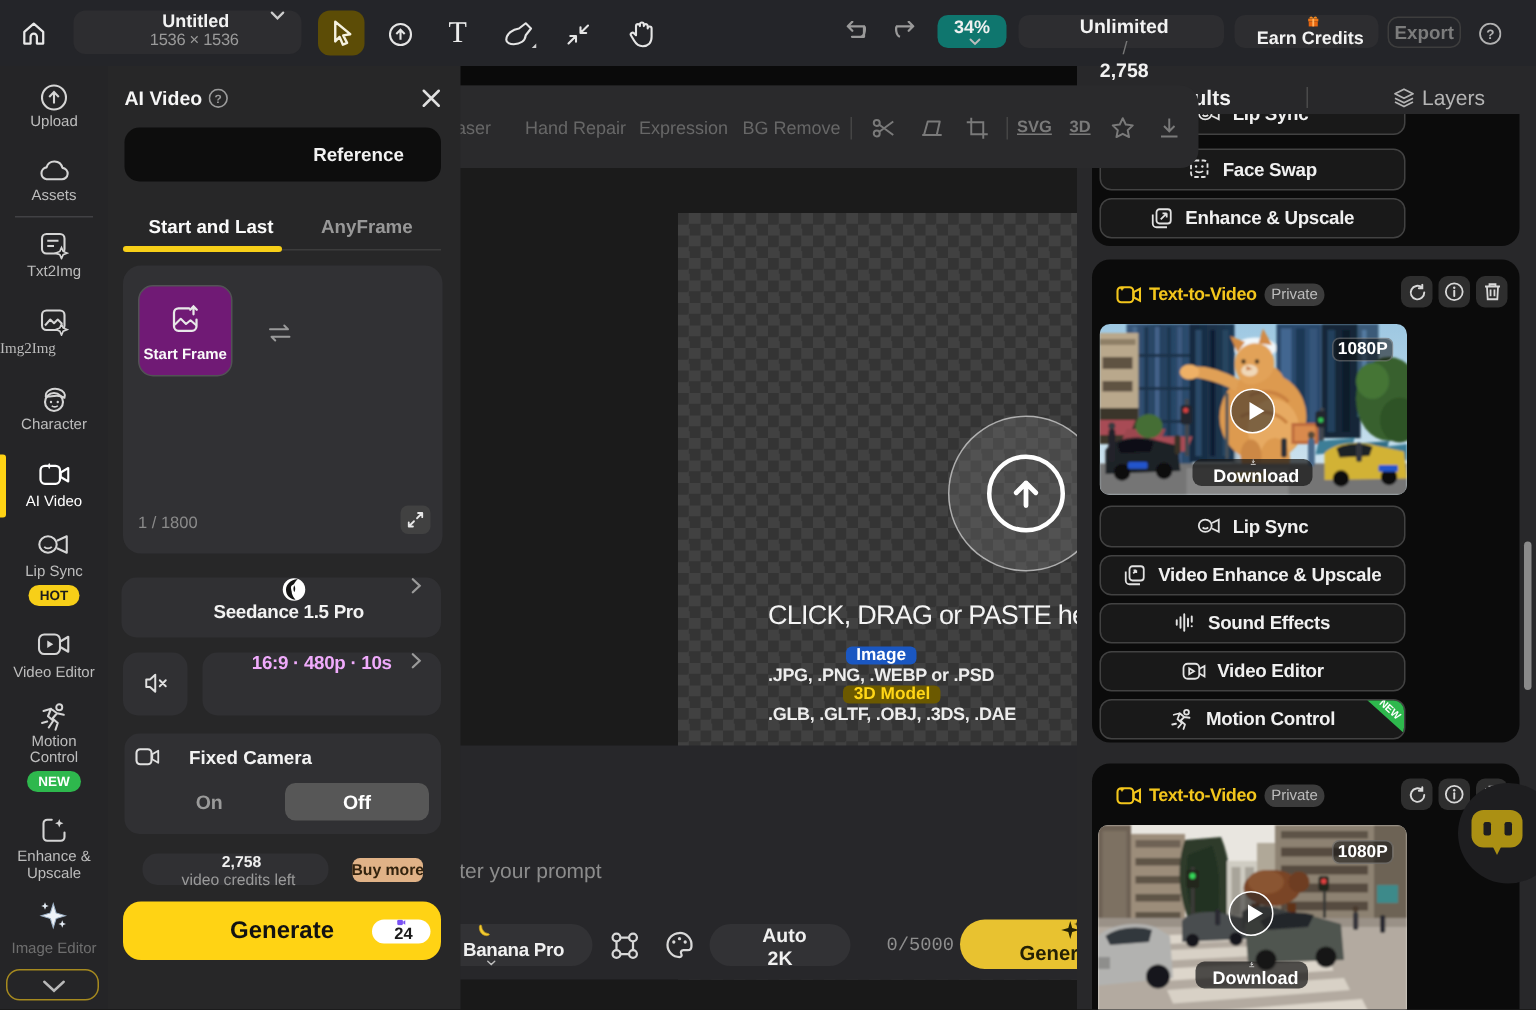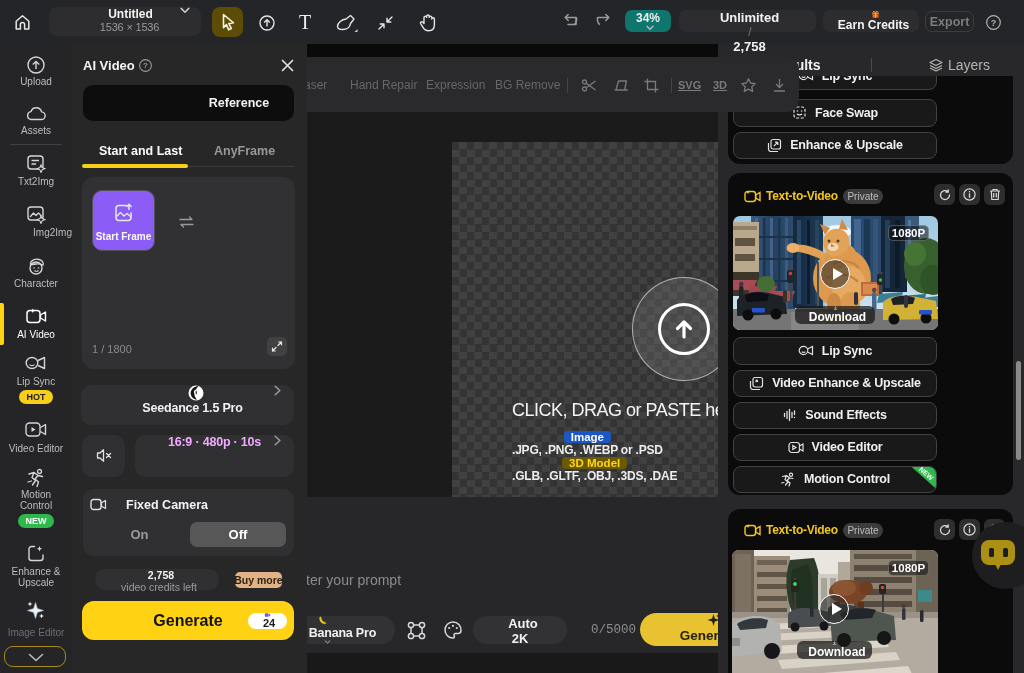--- a/index.html
+++ b/index.html
@@ -514,21 +514,21 @@
   <svg class="abs" style="left:209px;top:15px;" width="13" height="13" viewBox="0 0 13 13">
         <path d="M1.5 1.5 L11.5 11.5 M11.5 1.5 L1.5 11.5" stroke="#e0e0e0" stroke-width="1.7" stroke-linecap="round"></path>
       </svg>
   <div class="abs" style="left:11px;top:41px;width:211px;height:36px;background:#0d0d0d;border-radius:10px;"></div>
   <div class="abs row" style="left:115px;top:44px;width:104px;height:30px;justify-content:center;font-weight:bold;font-size:12.5px;color:#f2f2f2;">Reference</div>
   <div class="abs" style="left:27px;top:100px;font-weight:bold;font-size:12.5px;color:#fafafa;">Start and Last</div>
   <div class="abs" style="left:142px;top:100px;font-weight:bold;font-size:12.5px;color:#989898;">AnyFrame</div>
   <div class="abs" style="left:10px;top:122px;width:212px;height:1px;background:#3c3c3c;"></div>
   <div class="abs" style="left:10px;top:120px;width:106px;height:3.5px;background:#f7cf18;border-radius:2px;"></div>
   <div class="abs" style="left:10px;top:133px;width:213px;height:192px;background:#313134;border-radius:12px;">
-    <div class="abs" style="left:10px;top:13px;width:63px;height:61px;background:#8b5cf6;border:1px solid #525255;border-radius:10px;">
+    <div class="abs" style="left:10px;top:13px;width:63px;height:61px;background:#701a75;border:1px solid #525255;border-radius:10px;">
       <svg class="abs" style="left:21px;top:12px;" width="20" height="20" viewBox="0 0 20 20">
             <path d="M12 2.5 L5 2.5 A3 3 0 0 0 2 5.5 L2 14.5 A3 3 0 0 0 5 17.5 L14 17.5 A3 3 0 0 0 17 14.5 L17 10" stroke="#e8e8e8" stroke-width="1.5" fill="none" stroke-linecap="round"></path>
             <path d="M2.5 13.5 L6.5 9.5 L10 13 L13 10.5 L17 14" stroke="#e8e8e8" stroke-width="1.4" fill="none" stroke-linejoin="round"></path>
             <path d="M15 6.5 L15 1.5 M12.8 3.5 L15 1.3 L17.2 3.5" stroke="#e8e8e8" stroke-width="1.5" fill="none" stroke-linecap="round"></path>
           </svg>
       <div class="abs" style="left:0;top:40px;width:61px;text-align:center;font-weight:bold;font-size:10px;color:#fafafa;">Start Frame</div>
     </div>
     <svg class="abs" style="left:96px;top:38px;" width="17" height="14" viewBox="0 0 17 14">
           <g stroke="#9a9a9a" stroke-width="1.3" fill="none" stroke-linecap="round" stroke-linejoin="round">
             <path d="M2 4.5 L13.5 4.5 M11.5 2 L14 4.5"></path>
@@ -611,21 +611,21 @@
         <rect x="1" y="1" width="15" height="13" rx="3" stroke="#d5d5d5" stroke-width="1.4" fill="none"></rect>
         <path d="M4.5 5.5 L12 5.5 M4.5 9 L9 9" stroke="#d5d5d5" stroke-width="1.4"></path>
         <path d="M14 10 L15.1 12.6 L17.8 13.7 L15.1 14.8 L14 17.4 L12.9 14.8 L10.2 13.7 L12.9 12.6 Z" fill="#1b1b1b" stroke="#d5d5d5" stroke-width="1.1"></path>
       </svg>
   <div class="abs" style="left:0;top:132px;width:72px;text-align:center;">Txt2Img</div>
   <svg class="abs" style="left:27px;top:162px;" width="19" height="18" viewBox="0 0 19 18">
         <rect x="1" y="1" width="15" height="13" rx="3" stroke="#d5d5d5" stroke-width="1.4" fill="none"></rect>
         <path d="M3 11 L6.5 7 L9 9.5 L11.5 7 L14.5 10" stroke="#d5d5d5" stroke-width="1.3" fill="none" stroke-linejoin="round"></path>
         <path d="M14 10 L15.1 12.6 L17.8 13.7 L15.1 14.8 L14 17.4 L12.9 14.8 L10.2 13.7 L12.9 12.6 Z" fill="#1b1b1b" stroke="#d5d5d5" stroke-width="1.1"></path>
       </svg>
-  <div class="abs" style="left:0;top:183px;width:72px;text-align:right;">Img2Img</div>
+  <div class="abs" style="left:0;top:183px;width:72px;text-align:left;font-family:Liberation Serif, serif;">Img2Img</div>
   <svg class="abs" style="left:26px;top:213px;" width="21" height="20" viewBox="0 0 21 20">
         <circle cx="10" cy="11" r="6" stroke="#d5d5d5" stroke-width="1.4" fill="none"></circle>
         <path d="M4.5 7.5 C4 3.5 9 1.5 13 2.5 C16.5 3.4 18 6 17 8.2 C15 7 12.5 6.6 10 7 C8 7.3 6 7.5 4.5 7.5 Z" stroke="#d5d5d5" stroke-width="1.3" fill="none" stroke-linejoin="round"></path>
         <circle cx="8" cy="11" r="0.8" fill="#d5d5d5"></circle>
         <circle cx="12.5" cy="11" r="0.8" fill="#d5d5d5"></circle>
         <path d="M8.5 13.5 C9.5 14.5 11.5 14.5 12.5 13.5" stroke="#d5d5d5" stroke-width="1.1" fill="none"></path>
       </svg>
   <div class="abs" style="left:0;top:234px;width:72px;text-align:center;">Character</div>
   <div class="abs" style="left:0;top:259px;width:3.5px;height:42px;background:#ffd314;border-radius:0 2px 2px 0;"></div>
   <svg class="abs" style="left:26px;top:264px;" width="21" height="17" viewBox="0 0 21 17">

